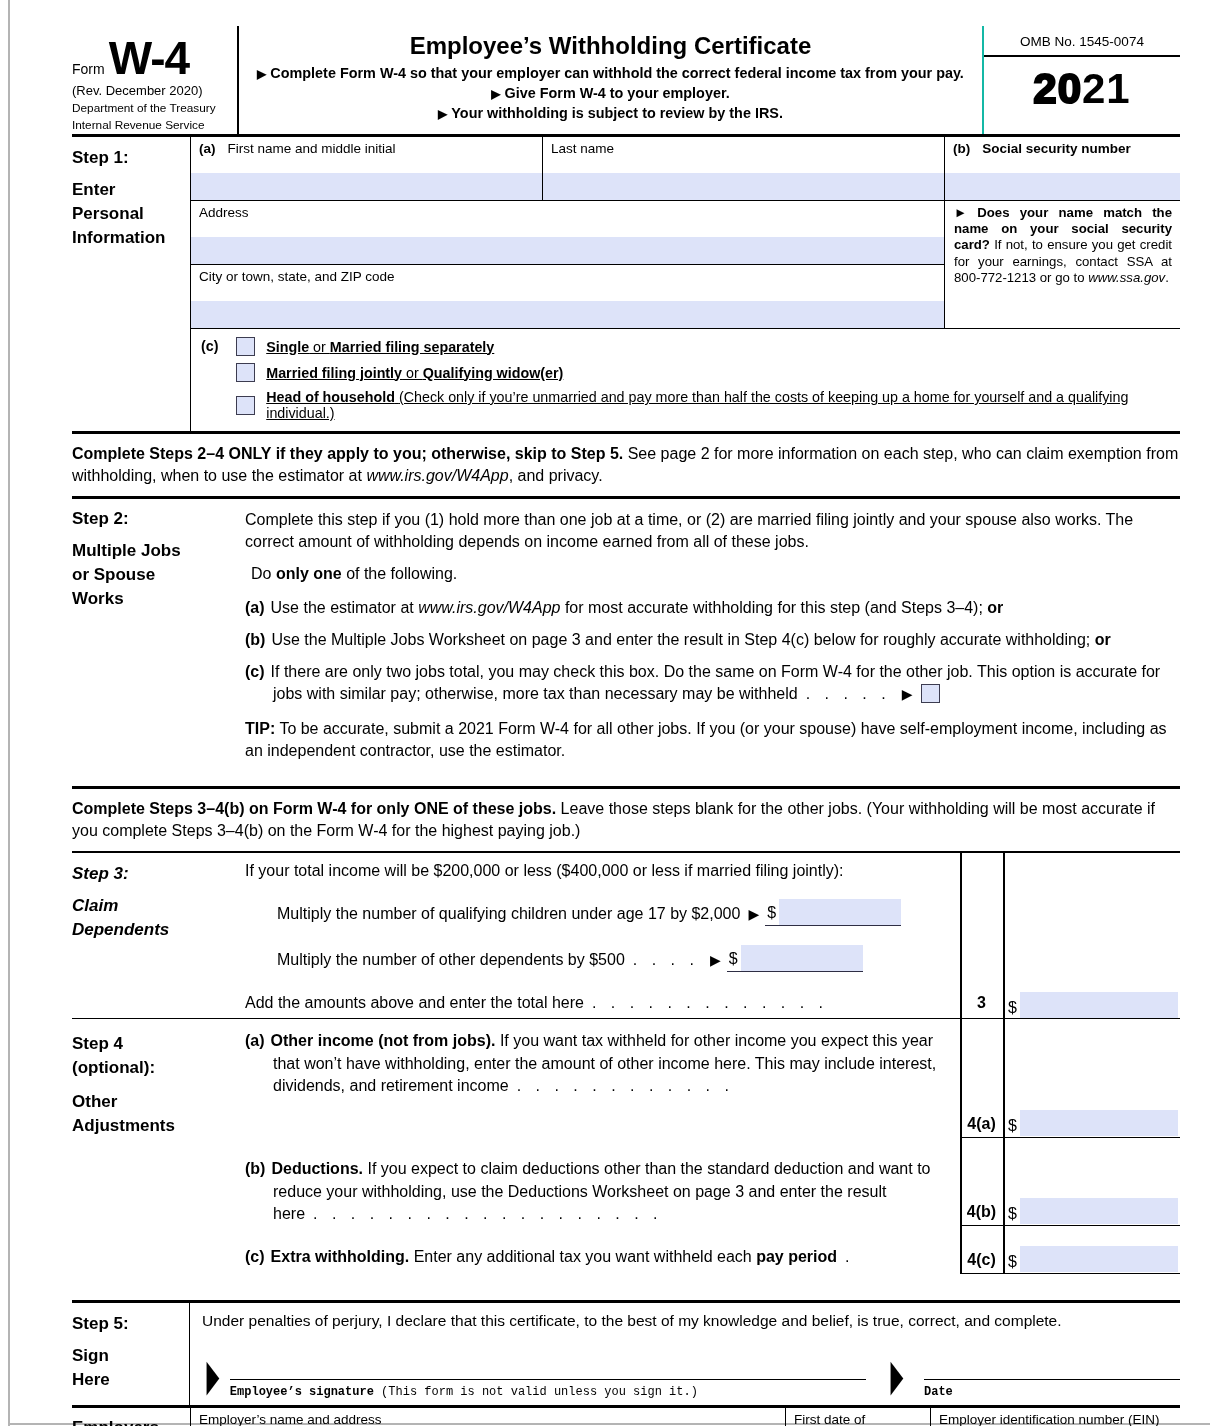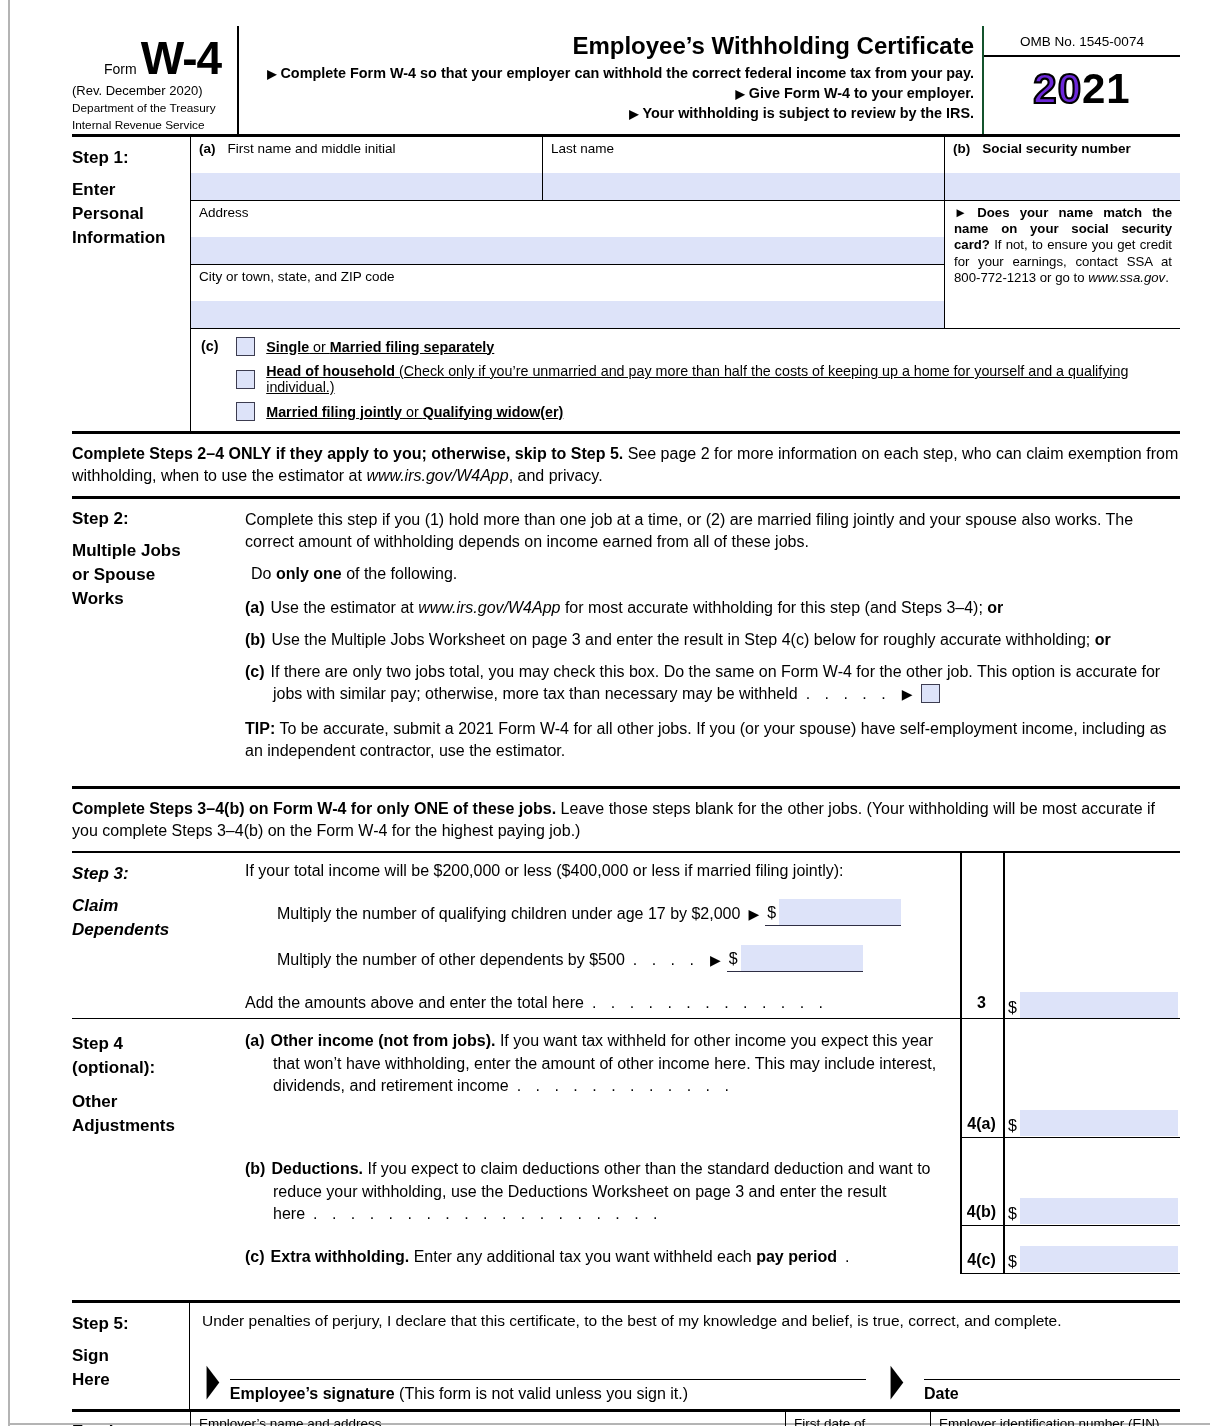--- a/index.html
+++ b/index.html
@@ -9,33 +9,33 @@
          font-family:"Liberation Sans", sans-serif; color:#000; }
   .page-edge-left { position:absolute; left:8px; top:0; bottom:0; width:2px; background:#b4b4b4; }
   .page-edge-bottom { position:absolute; left:8px; right:0; bottom:1px; height:2px; background:#b4b4b4; }
   .content { position:absolute; left:72px; top:26px; width:1108px; }
 
   .rule3 { height:3px; background:var(--rule); }
 
   
   .hdr { display:grid; grid-template-columns:165px 1fr 196px; border-bottom:3px solid #000; }
   .hdr-left { padding:14px 6px 2px 0; }
-  .formline { display:flex; align-items:baseline;margin-left:32px; }
+  .formline { display:flex; align-items:baseline; }
   .form-word { font-size:14px; margin-right:4px; }
   .form-number { font-size:46px; font-weight:bold; letter-spacing:-1px; line-height:0.8; }
   .rev { font-size:13px; margin-top:6px; }
   .dept { font-size:11.8px; line-height:14px; margin-top:3px; }
-  .hdr-center { border-left:2px solid #000; border-right:2px solid #14532d; text-align:right; padding:4px 8px 6px; }
+  .hdr-center { border-left:2px solid #000; border-right:2px solid #14b8a6; text-align:center; padding:4px 8px 6px; }
   .title { font-size:24px; font-weight:bold; margin:2px 0 4px; }
   .bullet { font-size:14.4px; font-weight:bold; line-height:19px; }
   .arr { font-size:12px; margin-right:4px; }
   .hdr-right { text-align:center; }
   .omb { font-size:13.5px; padding:8px 11px 6px; border-bottom:2px solid #000; }
   .year { font-size:42px; font-weight:bold; padding-top:8px; letter-spacing:1px; }
-  .y-out { color:#6d28d9; -webkit-text-stroke:2.2px #000; }
+  .y-out { color:#000000; -webkit-text-stroke:2.2px #000; }
 
   
   .s1 { display:grid; grid-template-columns:118px 352px 402px 236px; }
   .steplbl { font-size:17px; font-weight:bold; line-height:24px; }
   .steplbl .t { margin-bottom:8px; }
   .s1-label { grid-column:1; grid-row:1 / span 4; padding-top:9px; }
   .cell { border-left:1.5px solid #000; display:flex; flex-direction:column; }
   .bb { border-bottom:1.5px solid #000; }
   .flabel { font-size:13.5px; padding:4px 6px 16px 8px; line-height:16px; }
   .ftag { font-weight:bold; margin-right:12px; }
@@ -102,21 +102,21 @@
   
   .s5 { display:grid; grid-template-columns:118px 1fr; }
   .s5-label { border-right:1.5px solid #000; padding-top:9px; }
   .s5-body { padding:9px 0 6px 12px; }
   .perjury { font-size:15.5px; margin-bottom:16px; }
   .sigrow { display:flex; align-items:flex-end; }
   .sig-arrow { display:inline-block; font-size:44px; line-height:0.7; transform:scaleX(0.38);
                transform-origin:center bottom; margin:0 0 8px -6px; }
   .sigcol { flex:1; }
   .sigline { height:34px; border-bottom:1.5px solid #000; }
-  .siglabel { padding-top:5px; font-size:16px; }
+  .siglabel { padding-top:5px; font-size:12px;font-family:Liberation Mono, monospace; }
   .datecol { width:256px; margin-left:10px; }
 
   
   .emp { display:grid; grid-template-columns:118px 595px 145px 250px; min-height:96px; }
   .emp-label { padding-top:8px; }
   .empcell { border-left:1.5px solid #000; display:flex; flex-direction:column; }
   .empcell .flabel { line-height:16.5px; }
   .fill { flex:1; background:var(--blue); margin:1px 0 4px; }
 </style>
 </head>
@@ -180,25 +180,25 @@
     <div class="s1-c">
       <div class="c-inner">
         <div class="c-tag">(c)</div>
         <div>
           <div class="copt">
             <span class="cbx"></span>
             <span class="copt-text"><b class="seg">Single</b><span> or </span><b class="seg">Married filing separately</b></span>
           </div>
           <div class="copt">
             <span class="cbx"></span>
-            <span class="copt-text"><b class="seg">Head of household</b><span> </span><span>(Check only if you’re unmarried and pay more than half the costs of keeping up a home for yourself and a qualifying individual.)</span></span>
+            <span class="copt-text"><b class="seg">Married filing jointly</b><span> or </span><b class="seg">Qualifying widow(er)</b></span>
           </div>
           <div class="copt">
             <span class="cbx"></span>
-            <span class="copt-text"><b class="seg">Married filing jointly</b><span> or </span><b class="seg">Qualifying widow(er)</b></span>
+            <span class="copt-text"><b class="seg">Head of household</b><span> </span><span>(Check only if you’re unmarried and pay more than half the costs of keeping up a home for yourself and a qualifying individual.)</span></span>
           </div>
         </div>
       </div>
     </div>
   </div>
 
   <div class="rule3"></div>
 
   <div class="sectnote"><b class="seg">Complete Steps 2–4 ONLY if they apply to you; otherwise, skip to Step 5.</b><span> See page 2 for more information on each step, who can claim exemption from withholding, when to use the estimator at </span><span class="it">www.irs.gov/W4App</span><span>, and privacy.</span></div>
 

